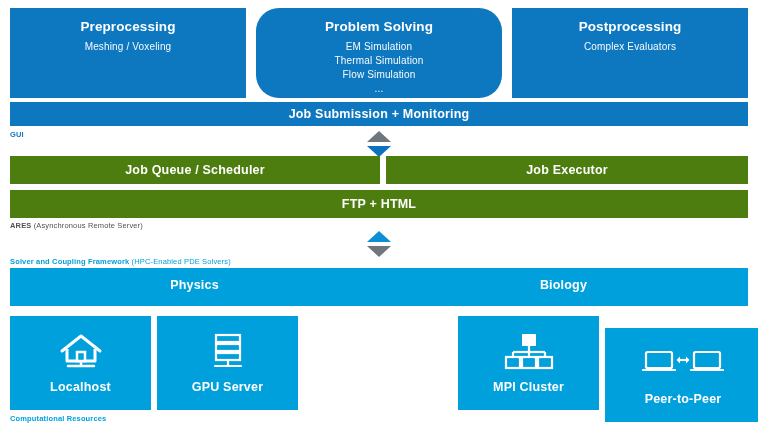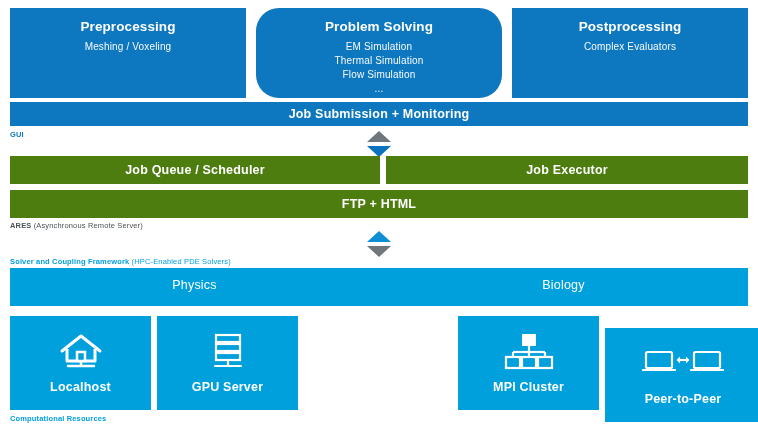--- a/index.html
+++ b/index.html
@@ -118,21 +118,21 @@
     display: flex;
     box-sizing: border-box;
   }
   .split-half {
     flex: 1 1 50%;
     display: flex;
     align-items: flex-start;
     justify-content: center;
     color: #ffffff;
     font-size: 12.5px;
-    font-weight: normal;
+    font-weight: bold;
     padding-top: 10px;
     letter-spacing: .2px;
   }
 
   
   .tile {
     position: absolute;
     box-sizing: border-box;
     display: flex;
     flex-direction: column;

